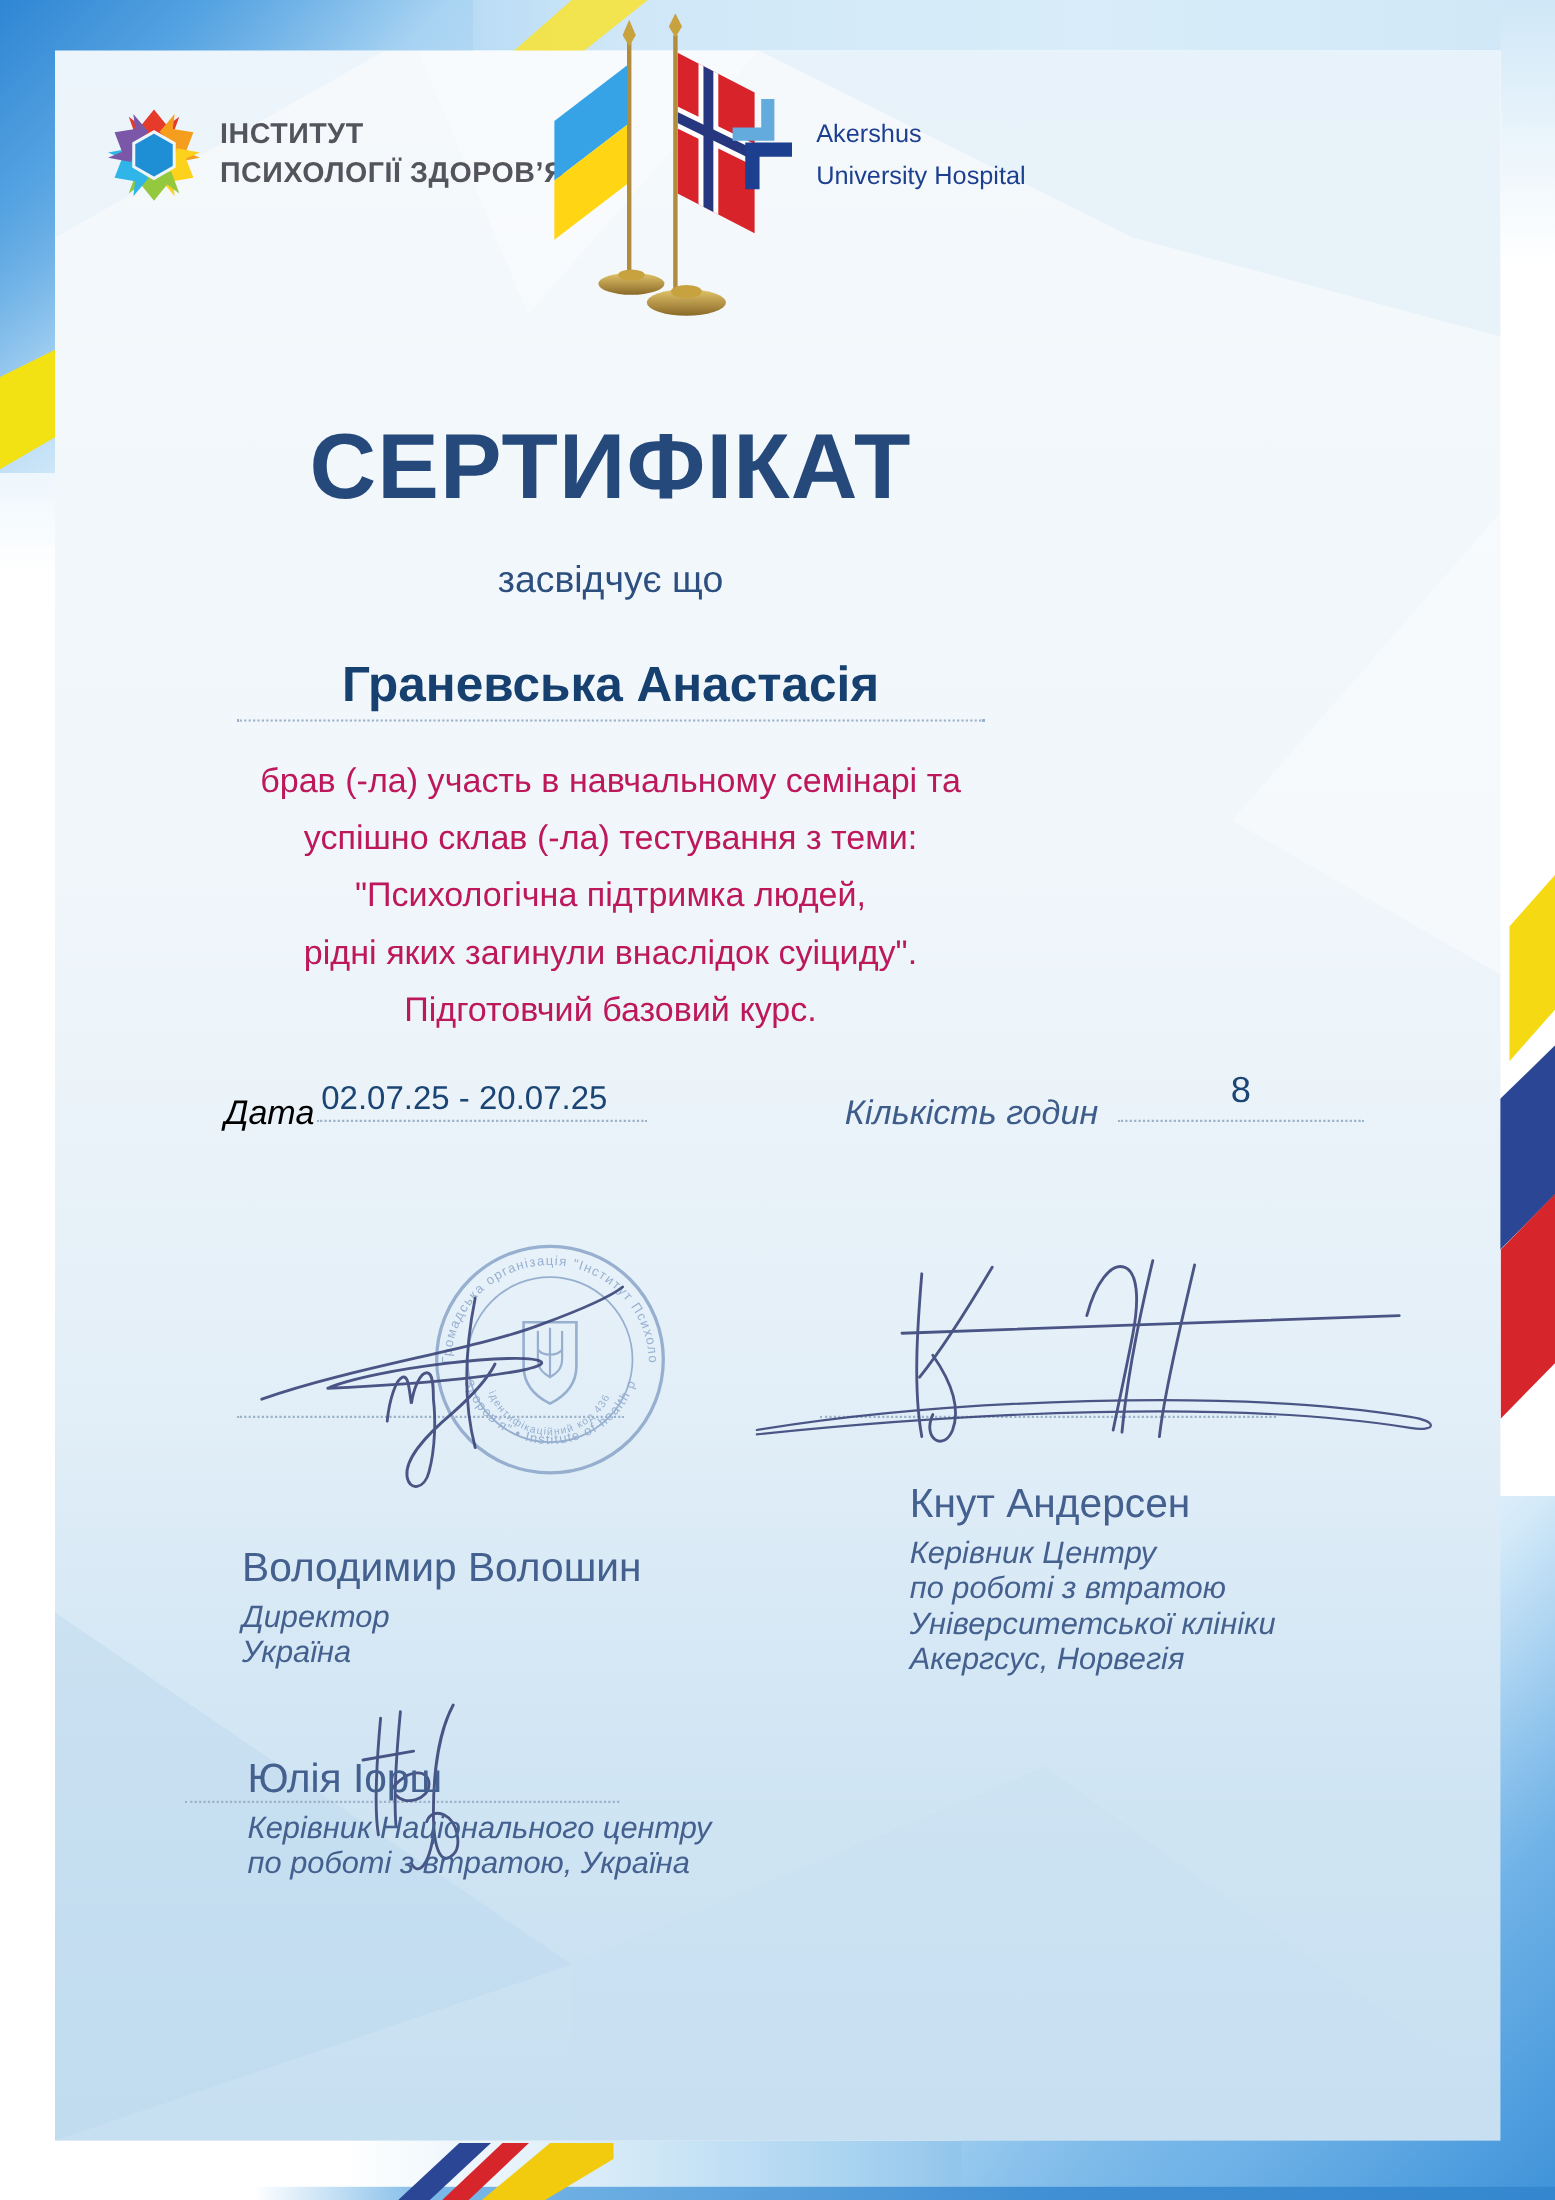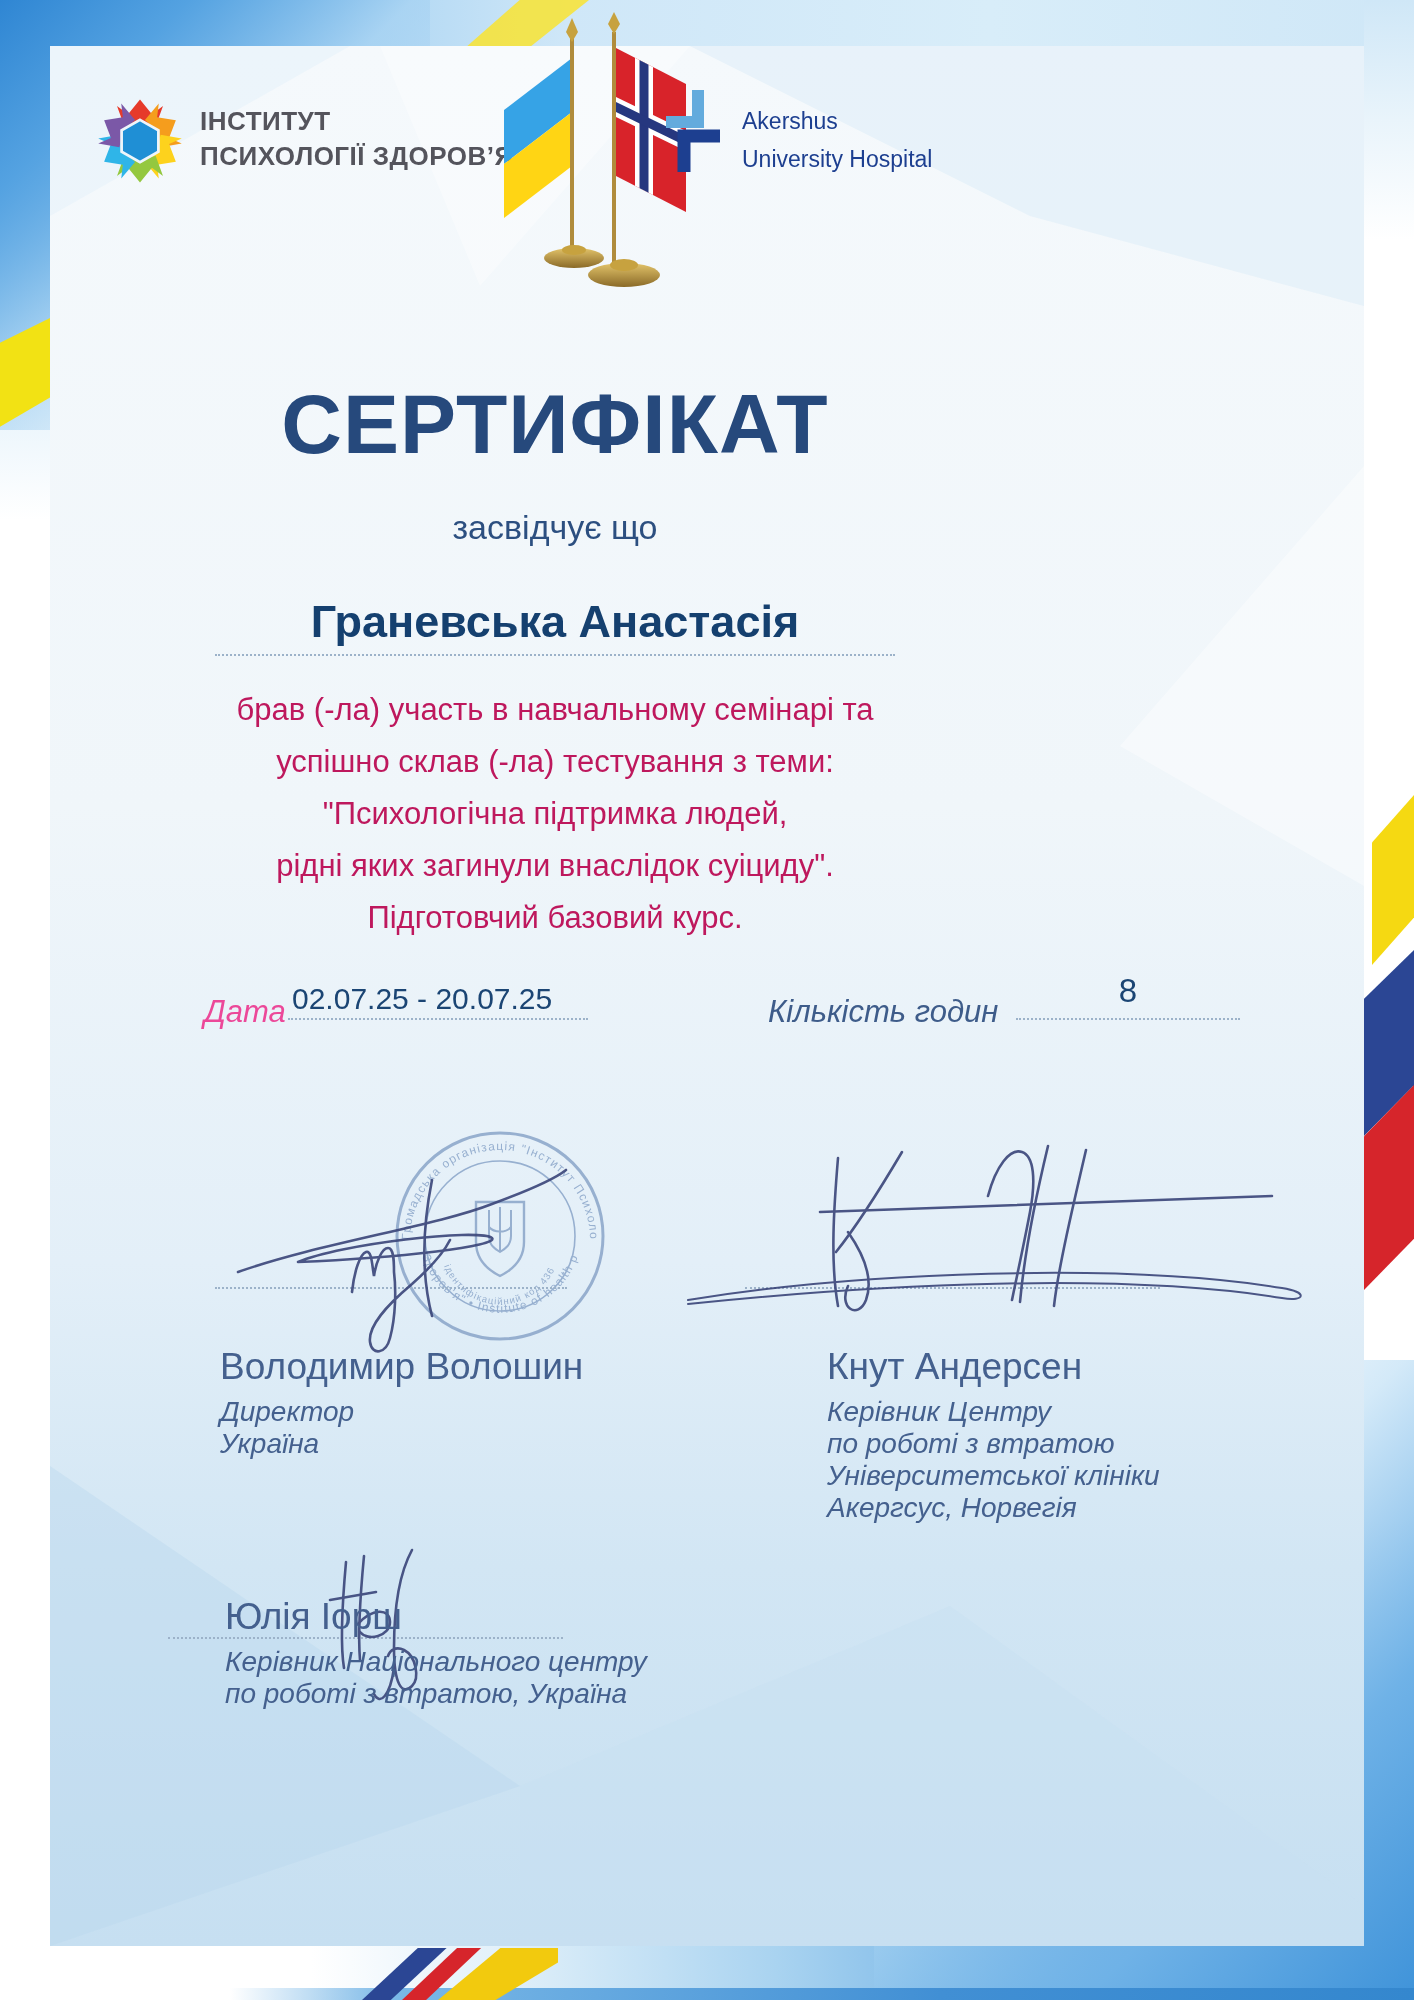--- a/index.html
+++ b/index.html
@@ -51,36 +51,36 @@
   #akh-text{left:742px;top:102px;font-size:23px;color:#1d3f90;line-height:38px;}
   
   #title{left:50px;top:376px;width:1010px;text-align:center;font-size:84px;font-weight:bold;
     letter-spacing:1px;color:#26497c;}
   #subtitle{left:50px;top:508px;width:1010px;text-align:center;font-size:34px;color:#2c4f80;}
   .dotted{border-bottom:2px dotted #9cb2c9;}
   #name-line{left:215px;top:596px;width:680px;height:58px;text-align:center;}
   #name-line span{font-size:45px;font-weight:bold;color:#15406f;}
   #body-text{left:50px;top:684px;width:1010px;text-align:center;font-size:31px;
     color:#be185d;line-height:52px;}
-  #date-label{left:204px;top:994px;font-style:italic;font-size:31px;color:#ec4899;}
+  #date-label{left:204px;top:994px;font-style:italic;font-size:31px;color:#000000;}
   #date-line{left:288px;top:962px;width:300px;height:58px;display:flex;align-items:flex-end;
     padding-bottom:2px;box-sizing:border-box;}
   #date-line span{font-size:30px;color:#1b4574;padding-left:4px;}
   #hours-label{left:768px;top:994px;font-style:italic;font-size:31px;color:#3e5c8a;}
   #hours-line{left:1016px;top:958px;width:224px;height:62px;display:flex;align-items:flex-end;
     justify-content:center;padding-bottom:8px;box-sizing:border-box;}
   #hours-line span{font-size:33px;color:#1b4574;}
   
   #sig-line-1{left:215px;top:1232px;width:352px;height:55px;}
   #sig-line-2{left:745px;top:1232px;width:415px;height:55px;}
   #sig-line-3{left:168px;top:1582px;width:395px;height:55px;}
   .sig-block{color:#44608e;}
   .sig-block .sig-name{font-size:37px;margin-bottom:8px;}
   .sig-block .sig-role{font-style:italic;font-size:28px;line-height:32px;}
-  #sig1{left:220px;top:1346px;}
+  #sig1{left:220px;top:1404px;}
   #sig2{left:827px;top:1346px;}
   #sig3{left:225px;top:1596px;}
   #stamp{left:392px;top:1128px;width:216px;height:216px;opacity:.85;}
   #handwriting{left:0;top:0;width:1414px;height:2000px;pointer-events:none;}
   #cert-num{left:50px;top:1862px;width:1364px;text-align:center;font-size:37px;color:#1b4574;}
 </style>
 </head>
 <body>
 
 <div class="page">

